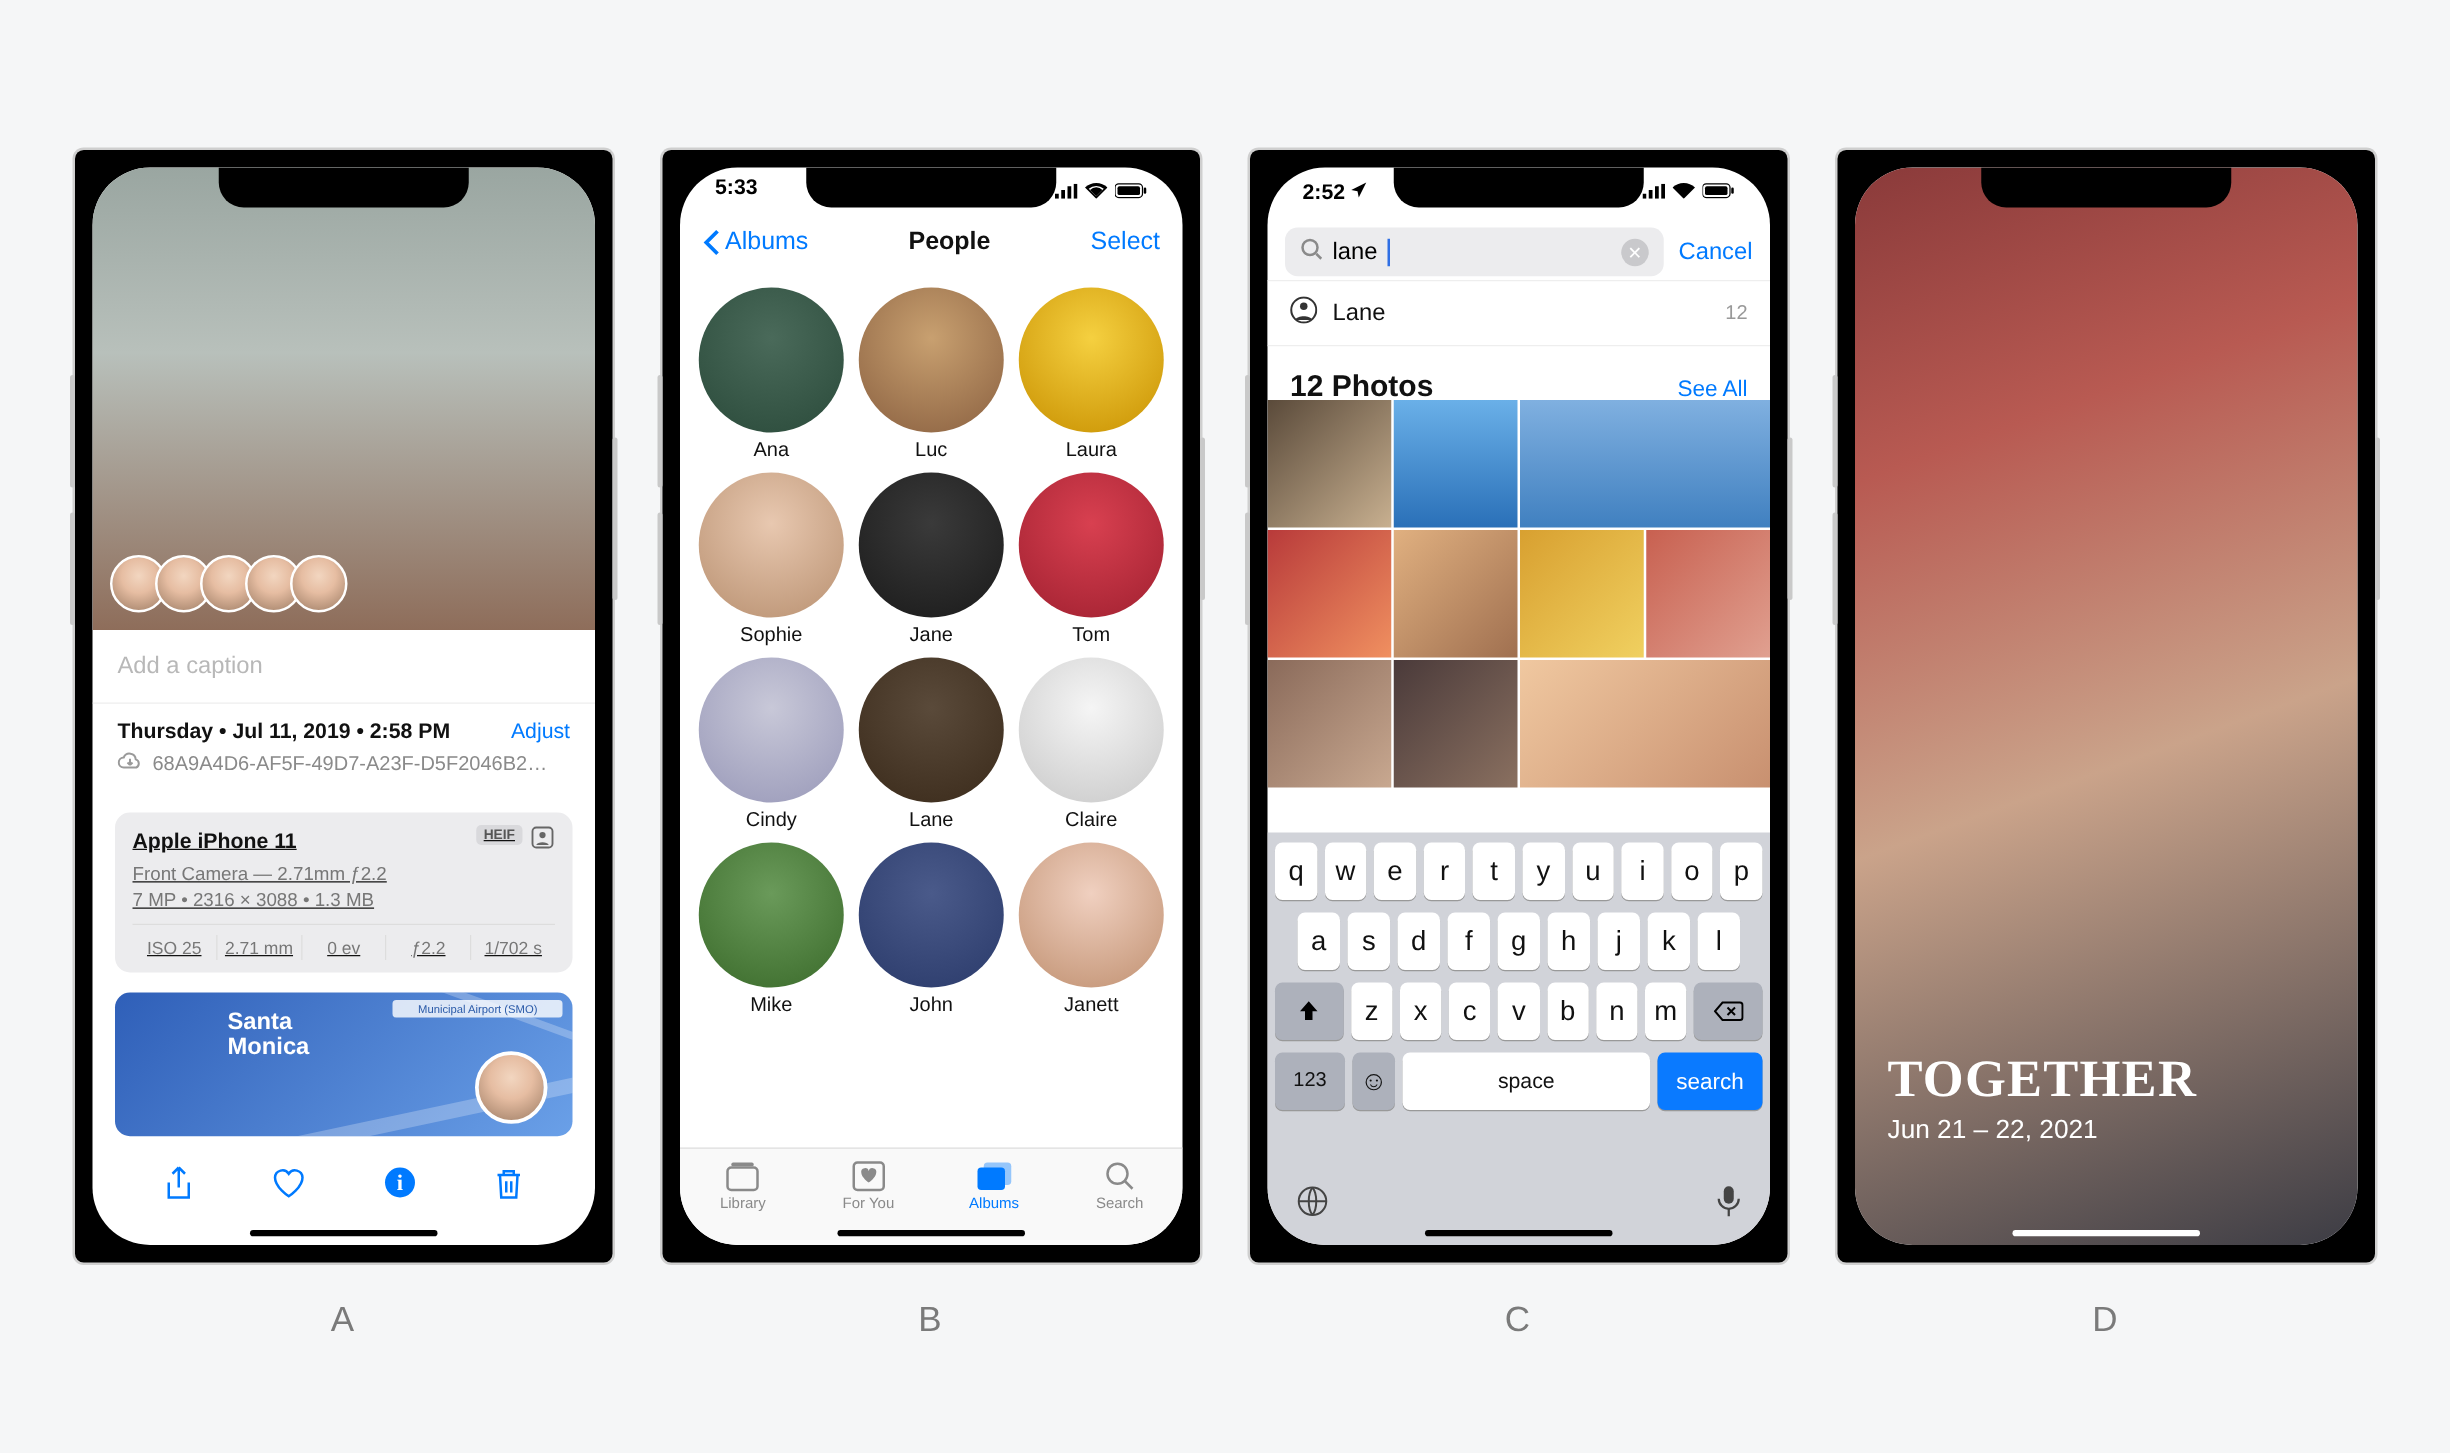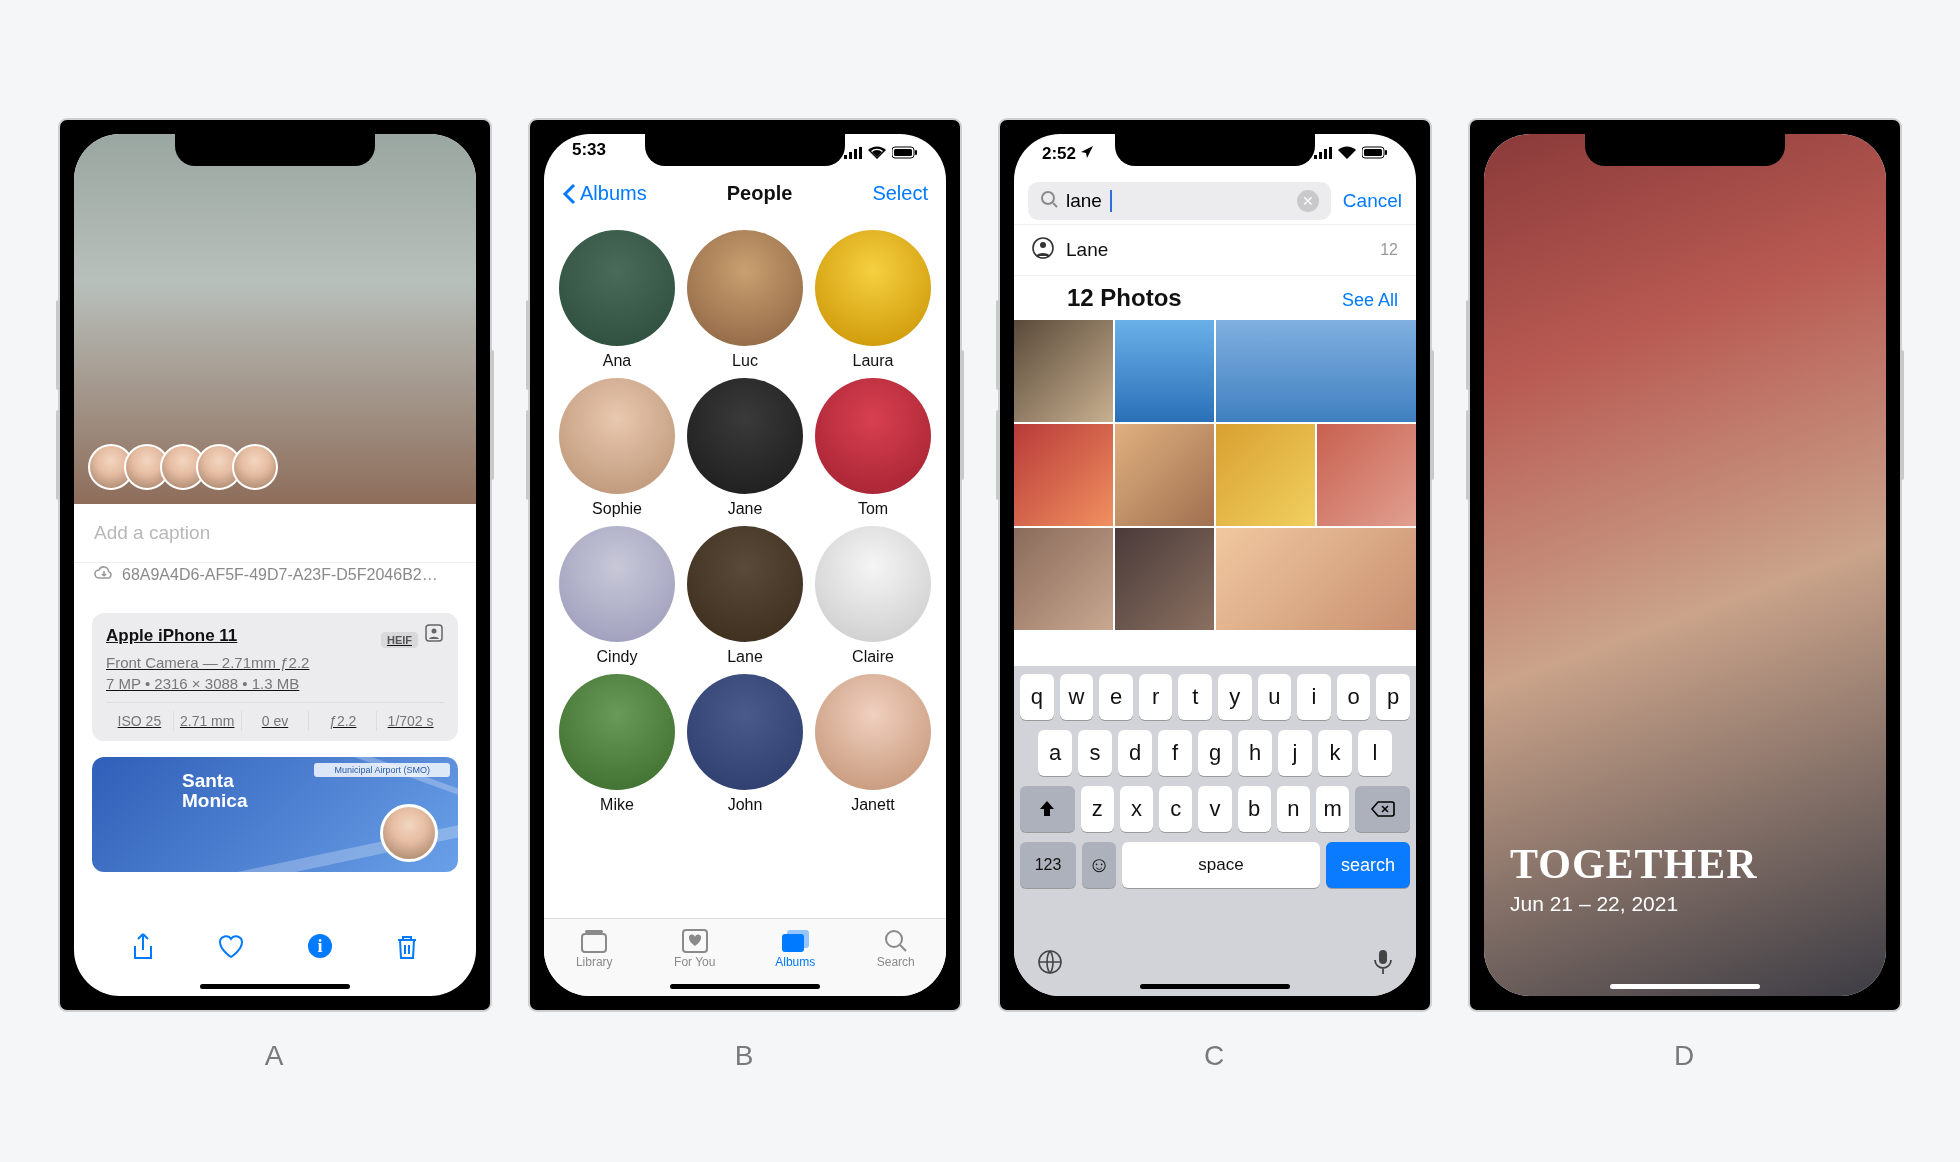--- a/index.html
+++ b/index.html
@@ -88,21 +88,21 @@
 
 
 .c-searchbar { position:absolute; top:40px; left:0; right:0; padding:8px 14px; display:flex; gap:12px; align-items:center;}
 .c-field { flex:1; display:flex; align-items:center; background:#ececee; border-radius:10px; padding:8px 12px; gap:8px; color:#888;}
 .c-field .q { color:#000; font-size:19px; }
 .c-cursor { display:inline-block; width:2px; height:22px; background:#2f6fe4; vertical-align:middle;}
 .c-clear { margin-left:auto; width:22px;height:22px;border-radius:50%;background:#c9c9cc;color:#fff;display:flex;align-items:center;justify-content:center;font-size:14px;}
 .c-cancel { color:#007aff; font-size:19px;}
 .c-suggest { position:absolute; top:90px; left:0; right:0; padding:12px 18px; display:flex; align-items:center; gap:12px; border-top:1px solid #eee; border-bottom:1px solid #eee; background:#fff;}
 .c-suggest .cnt { margin-left:auto; color:#999;}
-.c-section { position:absolute; top:140px; left:0; right:0; padding:10px 18px 4px; display:flex; justify-content:space-between; align-items:baseline;margin-left:35px;}
+.c-section { position:absolute; top:152px; left:0; right:0; padding:10px 18px 4px; display:flex; justify-content:space-between; align-items:baseline;}
 .c-section h3 { font-size:24px; font-weight:800;}
 .c-seeall { color:#007aff; font-size:18px;}
 .c-photos { position:absolute; top:186px; left:0; right:0; height:318px; display:grid; grid-template-columns:repeat(4,1fr); grid-auto-rows:102px; gap:2px;}
 .c-photo { background:#bbb; }
 .c-keyboard { position:absolute; bottom:0; left:0; right:0; height:330px; background:#d1d3d9; padding:8px 6px 70px;}
 .kb-row { display:flex; justify-content:center; gap:6px; margin-bottom:10px;}
 .key { background:#fff; border-radius:6px; width:34px; height:46px; display:flex; align-items:center; justify-content:center; font-size:22px; box-shadow:0 1px 0 #999;}
 .key.fn { background:#adb1bb; }
 .key.wide { width:56px;}
 .key.space { flex:1; background:#fff;}
@@ -159,34 +159,38 @@
         <div class="a-avatar ph"></div>
         <div class="a-avatar ph"></div>
         <div class="a-avatar ph"></div>
         <div class="a-avatar ph"></div>
         <div class="a-avatar ph"></div>
       </div>
     </div>
 
     <div class="a-caption">Add a caption</div>
 
+    <div class="a-meta-row">
+      <span>Thursday • Jul 11, 2019 • 2:58 PM</span>
+      <span class="adjust">Adjust</span>
+    </div>
     <div class="a-cloud-row">
       <span>
         <svg width="20" height="16" viewBox="0 0 20 16">
               <path fill="none" stroke="#9a9a9a" stroke-width="1.6" d="M5 13a4 4 0 010-8 5 5 0 019.6 1.5A3.5 3.5 0 0115 13H5z"></path>
               <path fill="none" stroke="#9a9a9a" stroke-width="1.6" d="M10 6v5m0 0l-2-2m2 2l2-2"></path>
             </svg>
       </span>
       <span>68A9A4D6-AF5F-49D7-A23F-D5F2046B2…</span>
     </div>
 
     <div class="a-device-box">
       <div class="a-device-top">
         <span>Apple iPhone 11</span>
-        <span style="display:flex;align-items:flex-end">
+        <span style="display:flex;align-items:flex-start">
           <span class="a-badge">HEIF</span>
           <span><svg width="20" height="20">
                   <rect x="2" y="2" width="16" height="16" rx="3" fill="none" stroke="#666" stroke-width="1.5"></rect>
                   <circle cx="10" cy="8" r="2.5" fill="#666"></circle>
                   <path d="M5 16c1-3 9-3 10 0" fill="#666"></path>
                 </svg></span>
         </span>
       </div>
       <div class="a-device-sub">Front Camera — 2.71mm ƒ2.2</div>
       <div class="a-device-line2">7 MP  •  2316 × 3088  •  1.3 MB</div>

